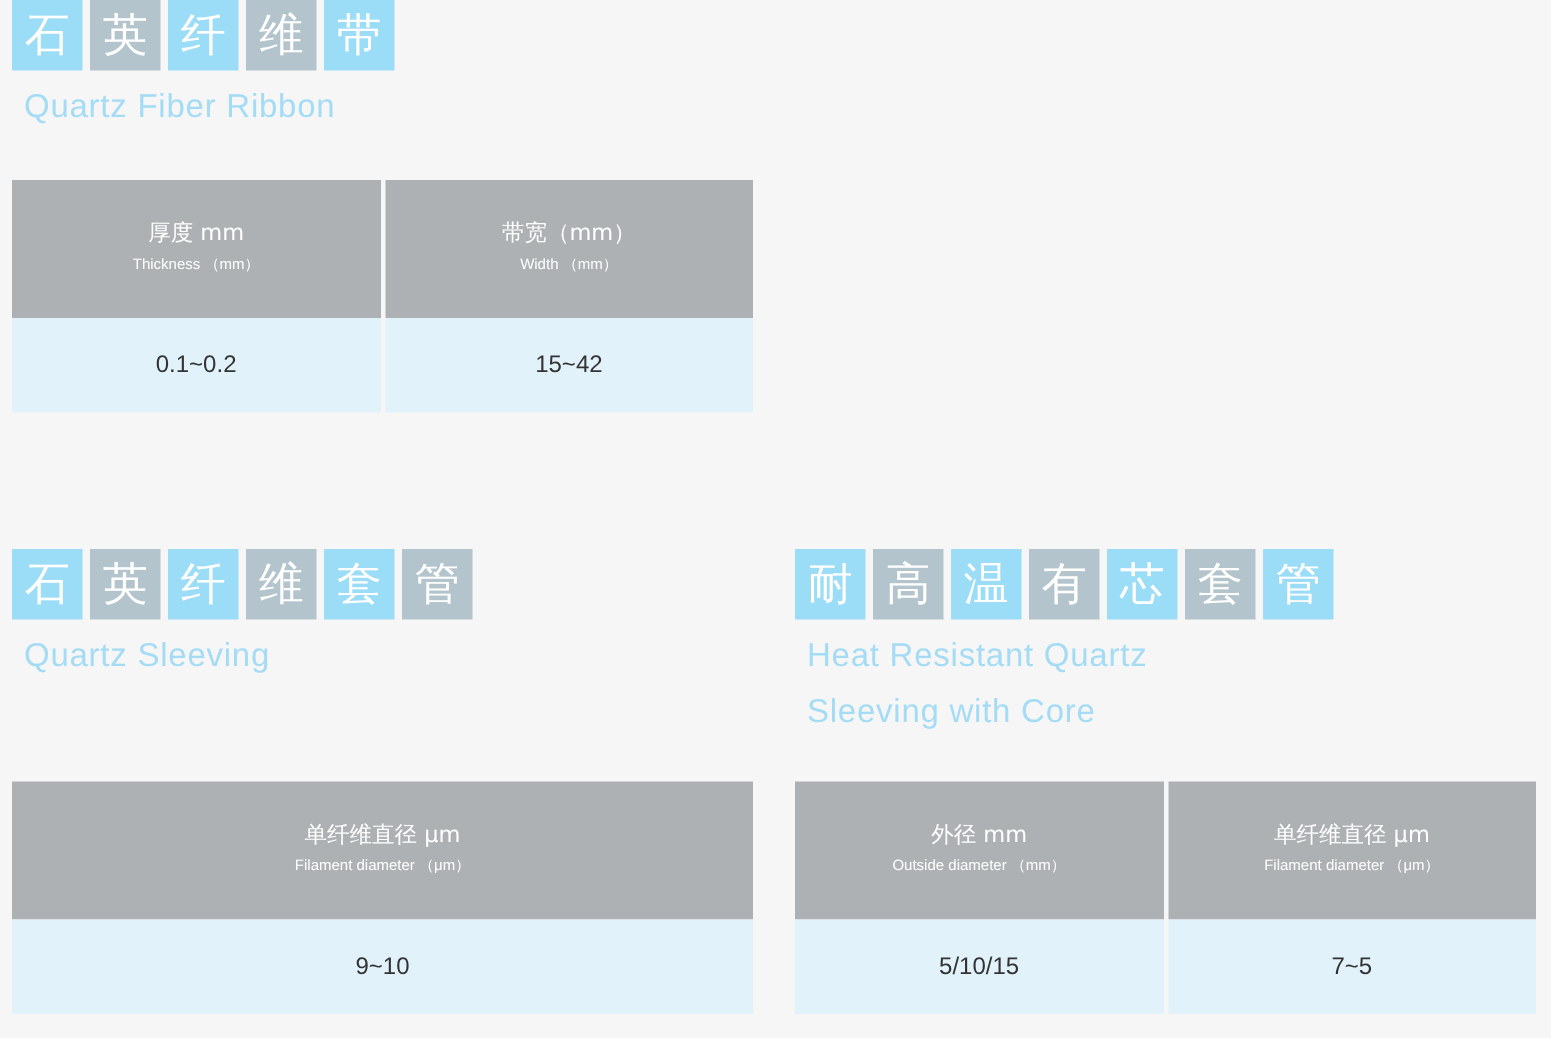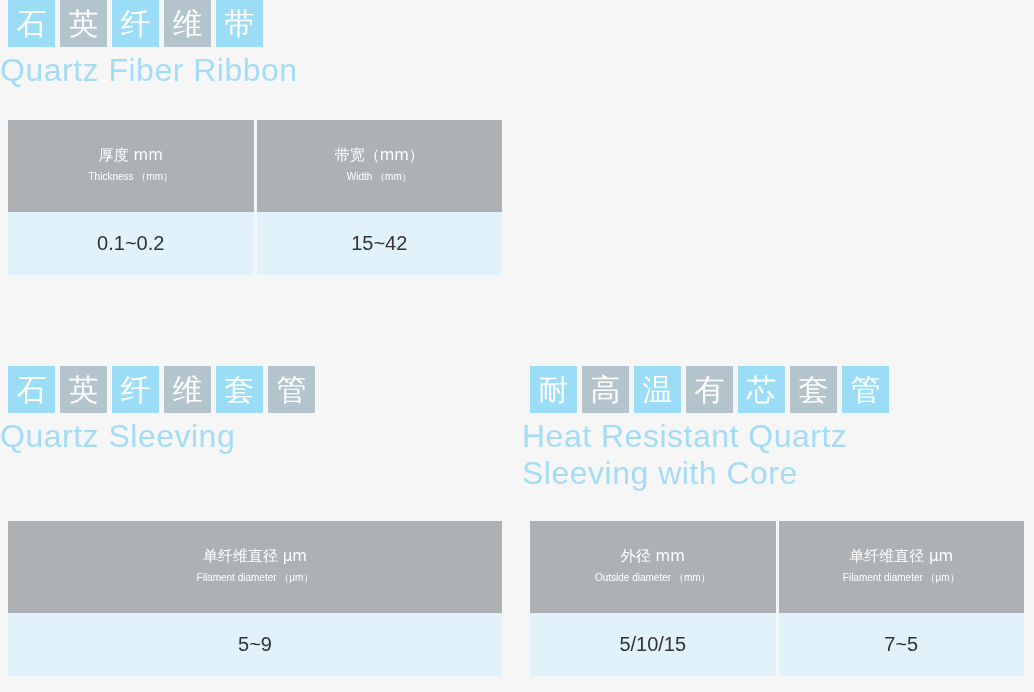--- a/index.html
+++ b/index.html
@@ -47,23 +47,23 @@
     line-height: 1;
     font-family: "DejaVu Sans", sans-serif;
     font-weight: 400;
     box-sizing: border-box;
   }
   .tile.blue { background: #9bdcf7; }
   .tile.gray { background: #b3c4cc; }
 
   
   .subtitle {
-    padding-left: 0;
+    padding-left: 16px;
     color: #a5dcf5;
-    font-size: 32px;
+    font-size: 22px;
     line-height: 37px;
     letter-spacing: 0.5px;
     font-weight: 400;
     white-space: pre-line;
   }
   .section-ribbon .subtitle   { margin-top: 5px; }
   .section-sleeving .subtitle { margin-top: 5px; }
   .section-core .subtitle     { margin-top: 5px; }
 
   
@@ -106,21 +106,21 @@
     white-space: nowrap;
   }
 
   .col-body {
     background: #e1f2fb;
     height: 63px;
     display: flex;
     align-items: center;
     justify-content: center;
     color: #333333;
-    font-size: 20px;
+    font-size: 16px;
     box-sizing: border-box;
   }
 </style>
 </head>
 <body>
 
 <div class="page">
 
   <div class="section section-ribbon">
     <div class="tile-row">
@@ -161,21 +161,21 @@
     </div>
     <div class="subtitle">Quartz Sleeving</div>
   </div>
 
   <div class="spec-table table-sleeving">
     <div class="col">
       <div class="col-head">
         <div class="head-cn">单纤维直径 μm</div>
         <div class="head-en">Filament diameter （μm）</div>
       </div>
-      <div class="col-body">5~9</div>
+      <div class="col-body">9~10</div>
     </div>
   </div>
 
   <div class="section section-core">
     <div class="tile-row">
       <div class="tile blue">耐</div>
       <div class="tile gray">高</div>
       <div class="tile blue">温</div>
       <div class="tile gray">有</div>
       <div class="tile blue">芯</div>

